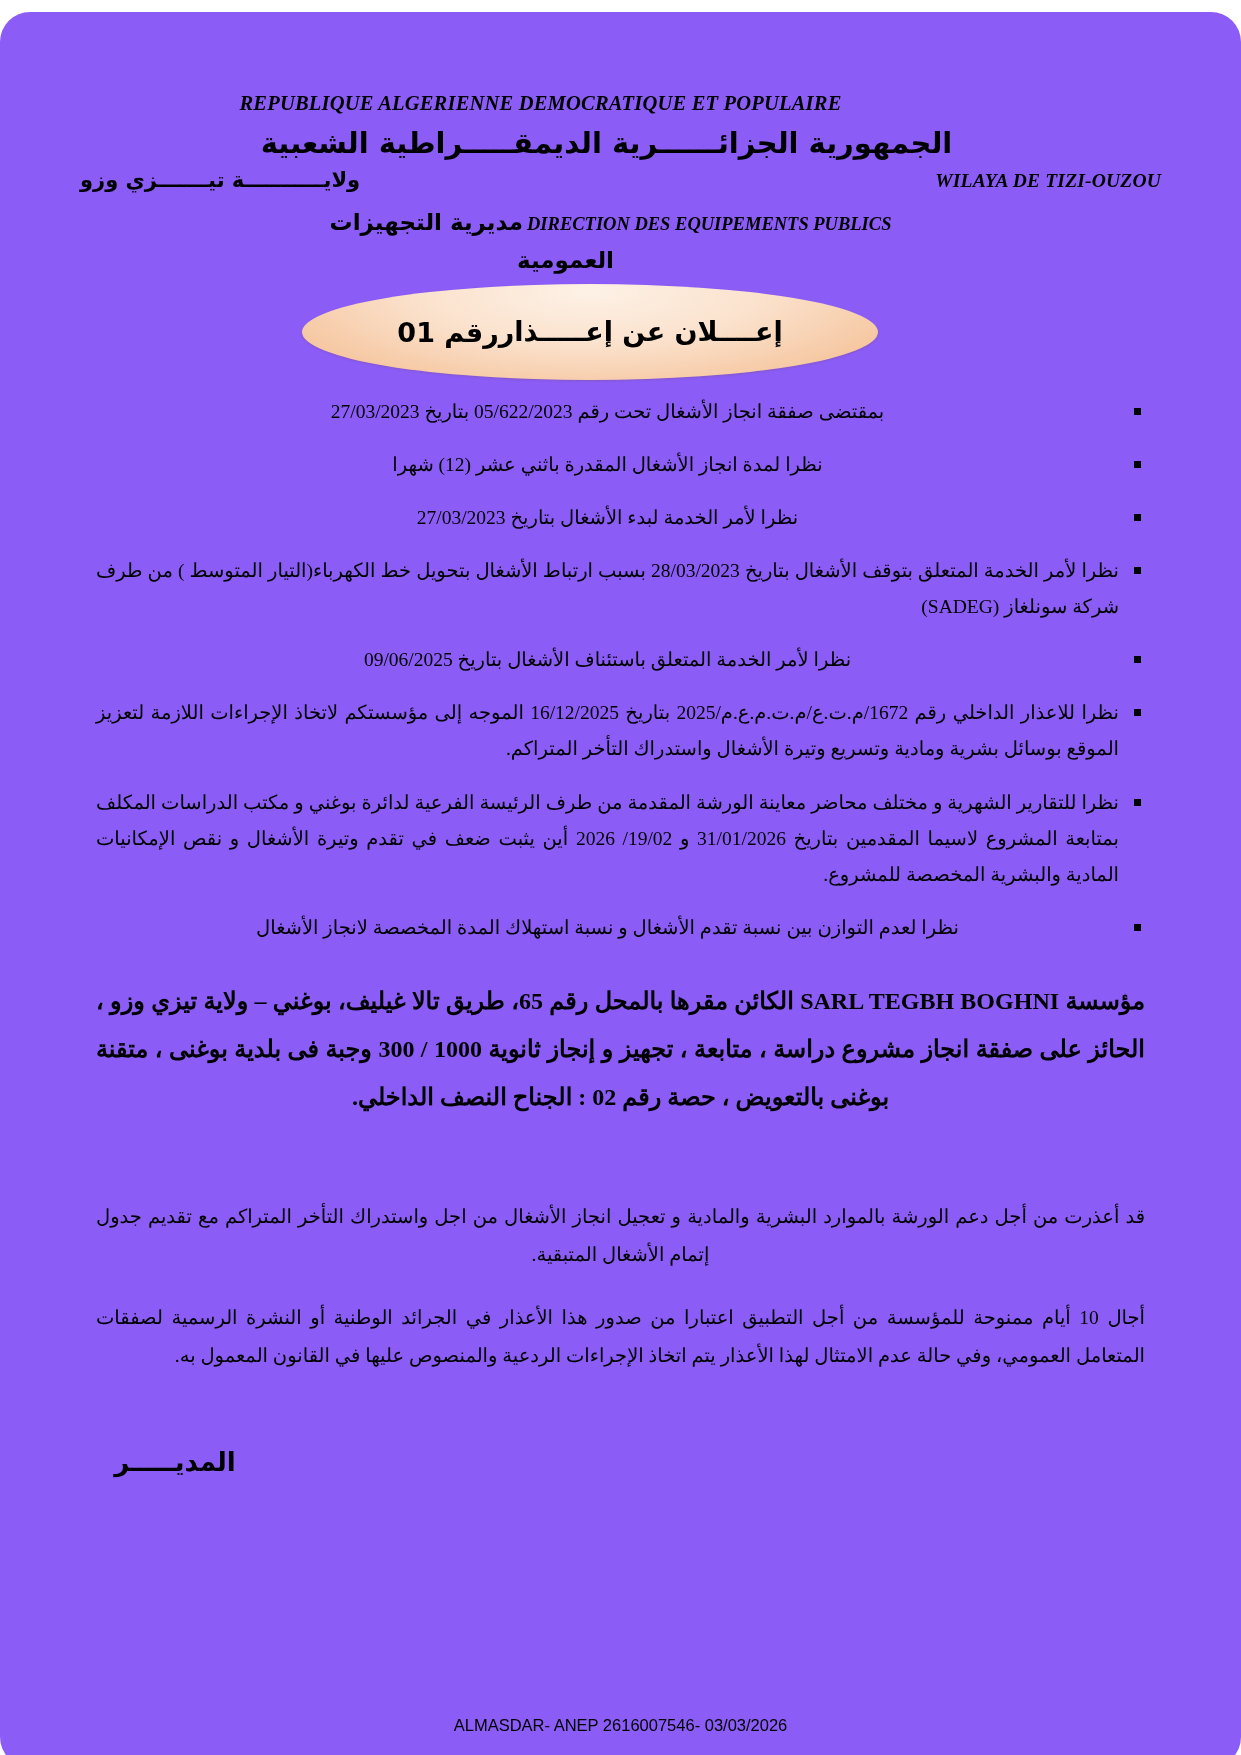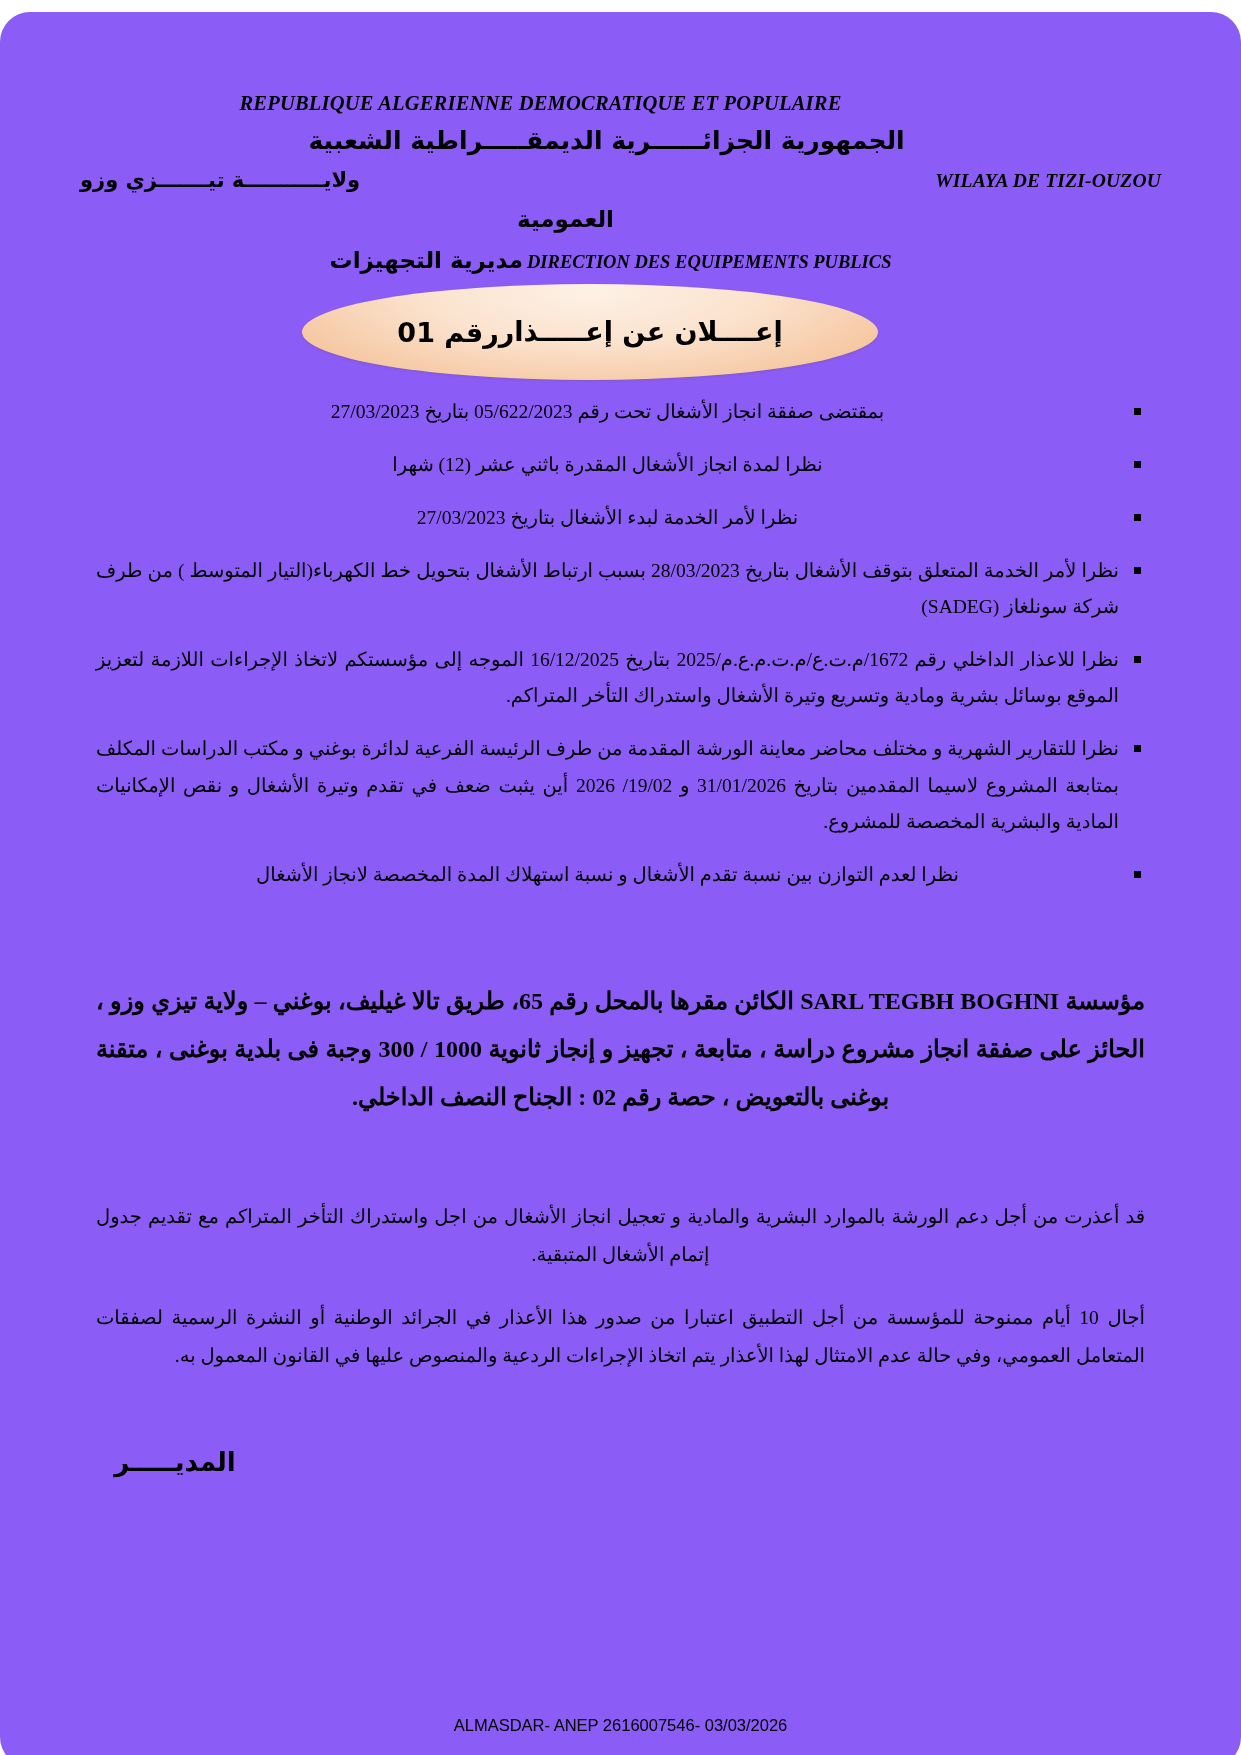--- a/index.html
+++ b/index.html
@@ -38,21 +38,21 @@
     font-weight: bold;
     font-size: 20.5px;
     letter-spacing: 0.2px;
     white-space: nowrap;
     direction: ltr;
     unicode-bidi: isolate;
   }
   .ar-line {
     font-family: "DejaVu Sans", "Liberation Sans", sans-serif;
     font-weight: bold;
-    font-size: 25px;
+    font-size: 29px;
     white-space: nowrap;
     direction: rtl;
     unicode-bidi: isolate;
   }
 
   .r1 { text-align: center; padding-right: 80px; }
   .r2 { text-align: center; padding-right: 14px; }
 
   .r3 { display: flex; align-items: baseline; justify-content: space-between; margin-top: 8px;}
   .r3 .fr-line { font-size: 19.5px; }
@@ -218,45 +218,46 @@
 
     <div class="hdr-row r2">
       <span class="ar-line">الجمهورية الجزائــــــرية الديمقـــــراطية الشعبية</span>
     </div>
 
     <div class="hdr-row r3">
       <span class="fr-line">WILAYA DE TIZI-OUZOU</span>
       <span class="ar-line">ولايـــــــــــة تيـــــــزي وزو</span>
     </div>
 
-    <div class="hdr-row r5">
-      <span class="ar-line">العمومية</span>
-    </div>
-
     <div class="hdr-row r4">
       <span class="mix">
         <span class="fr-inline">DIRECTION DES EQUIPEMENTS PUBLICS</span>
         <span class="ar-inline">مديرية التجهيزات</span>
       </span>
     </div>
+
+    <div class="hdr-row r5">
+      <span class="ar-line">العمومية</span>
+    </div>
   </div>
 
   <div class="ellipse-wrap">
     <div class="ellipse"></div>
     <div class="ellipse-text">
       <span class="l1">إعــــلان عن إعـــــذار</span>
       <span class="l2">رقم 01</span>
     </div>
   </div>
 
   <div class="bullets">
     <div class="bullet">بمقتضى صفقة انجاز الأشغال تحت رقم 05/622/2023 بتاريخ  27/03/2023</div>
     <div class="bullet">نظرا لمدة انجاز الأشغال  المقدرة باثني  عشر (12) شهرا</div>
     <div class="bullet">نظرا لأمر الخدمة لبدء الأشغال بتاريخ  27/03/2023</div>
     <div class="bullet wide">نظرا لأمر الخدمة المتعلق بتوقف الأشغال بتاريخ 28/03/2023  بسبب ارتباط الأشغال بتحويل خط الكهرباء(التيار المتوسط ) من طرف شركة سونلغاز (SADEG)</div>
+    <div class="bullet">نظرا لأمر الخدمة المتعلق باستئناف الأشغال بتاريخ 09/06/2025</div>
     <div class="bullet wide">نظرا للاعذار الداخلي رقم 1672/م.ت.ع/م.ت.م.ع.م/2025 بتاريخ 16/12/2025 الموجه إلى مؤسستكم لاتخاذ الإجراءات اللازمة لتعزيز الموقع بوسائل بشرية ومادية وتسريع وتيرة الأشغال واستدراك التأخر المتراكم.</div>
     <div class="bullet wide">نظرا للتقارير الشهرية و مختلف محاضر معاينة الورشة المقدمة  من طرف الرئيسة  الفرعية لدائرة بوغني و مكتب الدراسات المكلف بمتابعة المشروع لاسيما المقدمين  بتاريخ  31/01/2026 و 19/02/ 2026  أين يثبت ضعف في تقدم وتيرة الأشغال و نقص الإمكانيات المادية والبشرية المخصصة للمشروع.</div>
     <div class="bullet">نظرا لعدم التوازن بين نسبة تقدم الأشغال و نسبة استهلاك المدة المخصصة لانجاز الأشغال</div>
   </div>
 
   <div class="bold-para">
     <span>مؤسسة</span>
     <span class="lat">SARL TEGBH BOGHNI</span>
     <span>الكائن   مقرها بالمحل رقم 65، طريق تالا غيليف، بوغني – ولاية تيزي وزو ، الحائز على صفقة انجاز مشروع دراسة ، متابعة ،  تجهيز و  إنجاز ثانوية 1000 / 300 وجبة فى بلدية بوغنى ، متقنة بوغنى بالتعويض ، حصة رقم 02 : الجناح النصف الداخلي.</span>
   </div>

